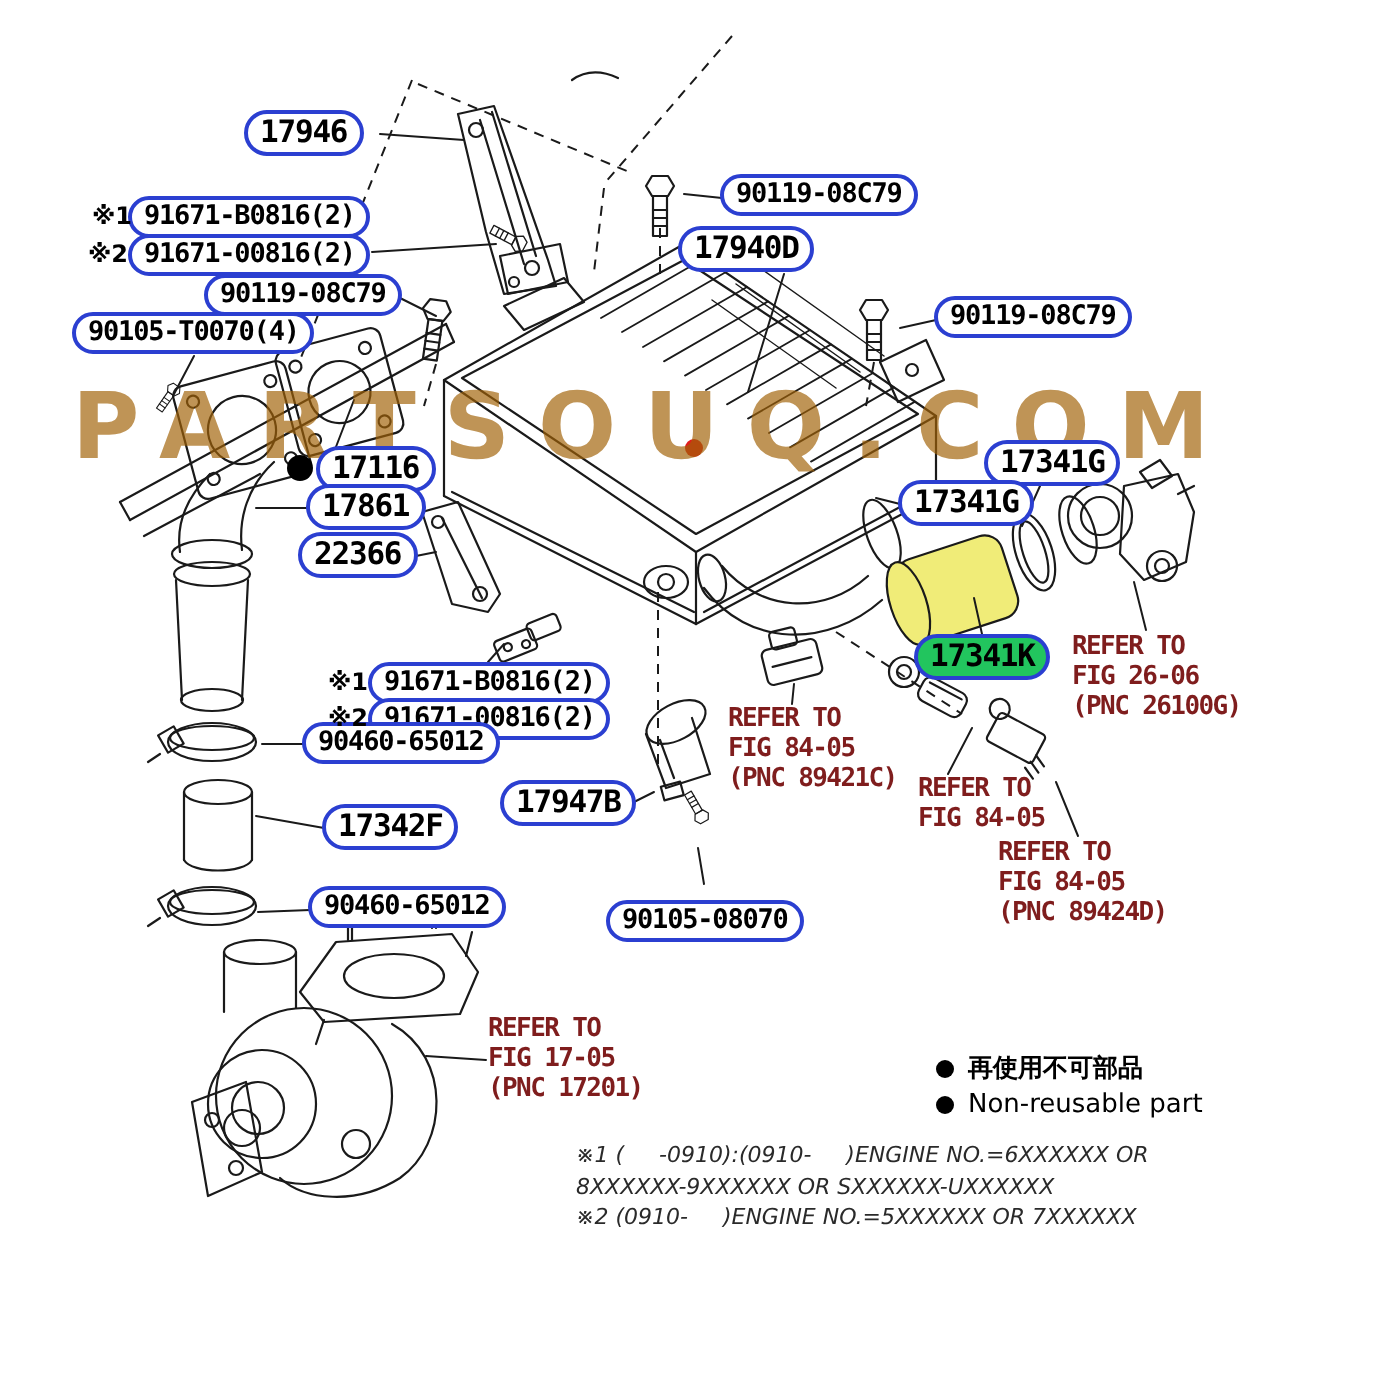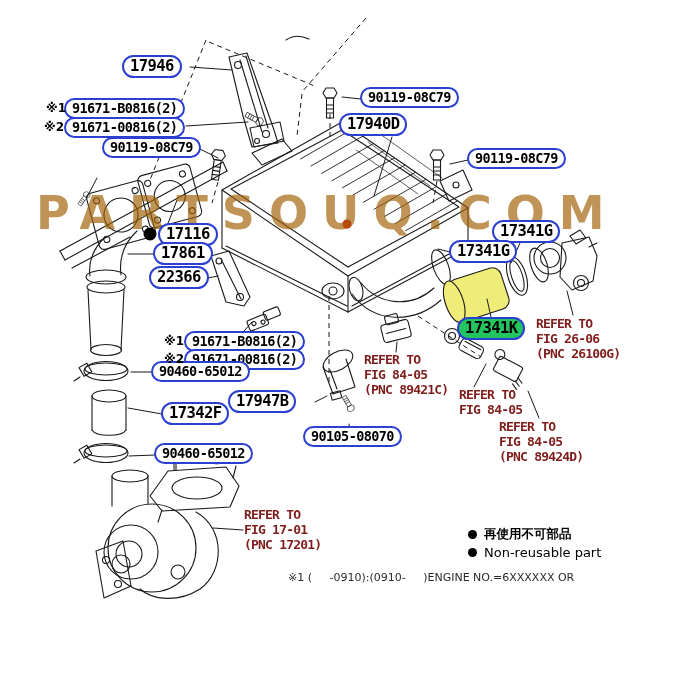--- a/index.html
+++ b/index.html
@@ -18,21 +18,21 @@
         font-weight:bold;font-size:12px;}
   .refer{position:absolute;z-index:3;color:#7f1d1d;font-family:"DejaVu Sans Mono",monospace;
          font-weight:bold;font-size:13px;letter-spacing:-0.8px;line-height:15px;white-space:nowrap;}
   .legend{position:absolute;left:468px;top:526px;z-index:3;}
   .lrow{display:flex;align-items:center;margin-bottom:2px;}
   .ldot{display:inline-block;width:9px;height:9px;border-radius:50%;background:#000;margin-right:7px;flex:0 0 auto;}
   .jp{font-family:"DejaVu Sans",sans-serif;font-weight:bold;font-size:12.5px;color:#000;}
   .en{font-family:"DejaVu Sans",sans-serif;font-size:13px;color:#000;text-align:right;}
   .notes{position:absolute;left:288px;top:570px;z-index:3;color:#2a2a2a;
          font-family:"DejaVu Sans",sans-serif;font-size:11px;line-height:15.5px;}
-  .notes div{white-space:pre;}
+  .notes div{white-space:pre;font-style:italic;}
 </style>
 </head>
 <body>
 
 <div class="canvas">
 
   <svg class="art" width="700" height="700" viewBox="0 0 700 700">
     <defs>
       <g id="bolt" stroke="#1a1a1a" stroke-width="1.1" fill="none">
         <polygon points="-7,-3 -4,-8 4,-8 7,-3 4,2 -4,2"></polygon>
@@ -302,35 +302,36 @@
     <circle cx="150" cy="234" r="6.5" fill="#000"></circle>
     <circle cx="347" cy="224" r="4.5" fill="#e11c1c"></circle>
   </svg>
 
   <div class="wm">PARTSOUQ.COM</div>
 
   <div class="co big" style="left:122px;top:55px">17946</div>
   <div class="co" style="left:64px;top:98px">91671-B0816(2)</div>
   <div class="co" style="left:64px;top:117px">91671-00816(2)</div>
   <div class="co" style="left:102px;top:137px">90119-08C79</div>
+  <div class="co" style="left:36px;top:156px">90105-T0070(4)</div>
   <div class="co" style="left:360px;top:87px">90119-08C79</div>
   <div class="co big" style="left:339px;top:113px">17940D</div>
   <div class="co" style="left:467px;top:148px">90119-08C79</div>
   <div class="co big" style="left:492px;top:220px">17341G</div>
   <div class="co big" style="left:449px;top:240px">17341G</div>
   <div class="co big" style="left:158px;top:223px">17116</div>
   <div class="co big" style="left:153px;top:242px">17861</div>
   <div class="co big" style="left:149px;top:266px">22366</div>
   <div class="co" style="left:184px;top:331px">91671-B0816(2)</div>
   <div class="co" style="left:184px;top:349px">91671-00816(2)</div>
   <div class="co" style="left:151px;top:361px">90460-65012</div>
   <div class="co big" style="left:161px;top:402px">17342F</div>
-  <div class="co big" style="left:228px;top:390px">17947B</div>
+  <div class="co big" style="left:250px;top:390px">17947B</div>
   <div class="co" style="left:154px;top:443px">90460-65012</div>
-  <div class="co" style="left:303px;top:426px">90105-08070</div>
+  <div class="co" style="left:303px;top:450px">90105-08070</div>
   <div class="co big yellow" style="left:457px;top:317px">17341K</div>
 
   <span class="mark" style="left:46px;top:101px">※1</span>
   <span class="mark" style="left:44px;top:120px">※2</span>
   <span class="mark" style="left:164px;top:334px">※1</span>
   <span class="mark" style="left:164px;top:352px">※2</span>
 
   <div class="refer" style="left:536px;top:316px">
     <div>REFER TO</div>
       <div>FIG 26-06</div>
@@ -345,32 +346,34 @@
     <div>REFER TO</div>
       <div>FIG 84-05</div>
   </div>
   <div class="refer" style="left:499px;top:419px">
     <div>REFER TO</div>
       <div>FIG 84-05</div>
       <div>(PNC 89424D)</div>
   </div>
   <div class="refer" style="left:244px;top:507px">
     <div>REFER TO</div>
-      <div>FIG 17-01</div>
+      <div>FIG 17-05</div>
       <div>(PNC 17201)</div>
   </div>
 
   <div class="legend">
     <div class="lrow">
         <span class="ldot"></span>
       <span class="jp">再使用不可部品</span>
       </div>
     <div class="lrow">
         <span class="ldot"></span>
       <span class="en">Non-reusable part</span>
       </div>
   </div>
 
   <div class="notes">
     <div>※1 (     -0910):(0910-     )ENGINE NO.=6XXXXXX OR</div>
+    <div>8XXXXXX-9XXXXXX OR SXXXXXX-UXXXXXX</div>
+    <div>※2 (0910-     )ENGINE NO.=5XXXXXX OR 7XXXXXX</div>
   </div>
 
 </div>
 
 </body></html>

